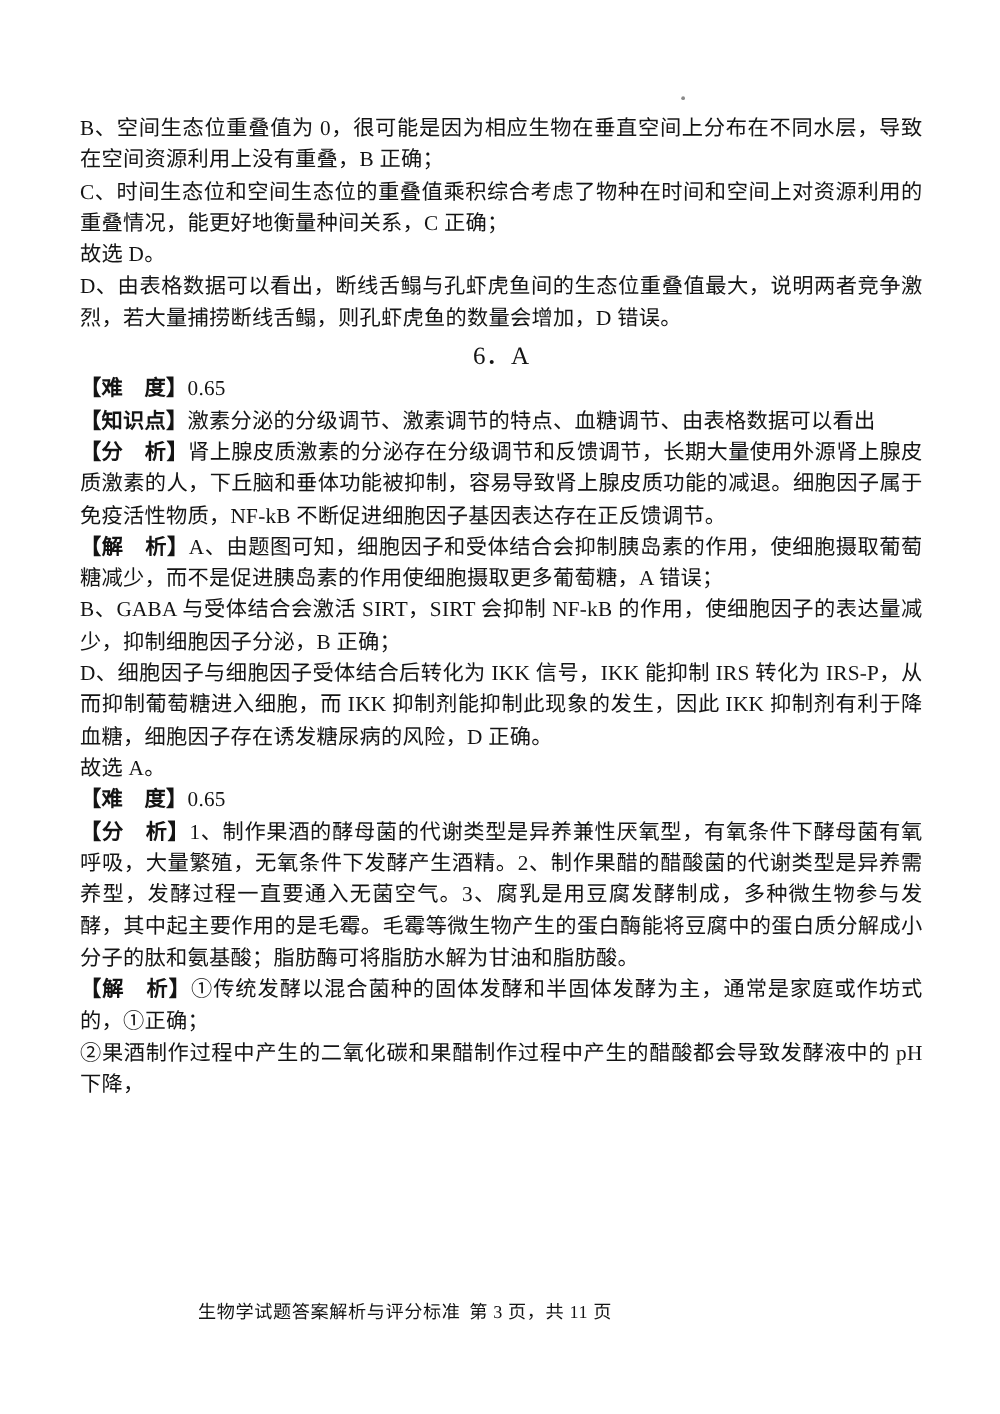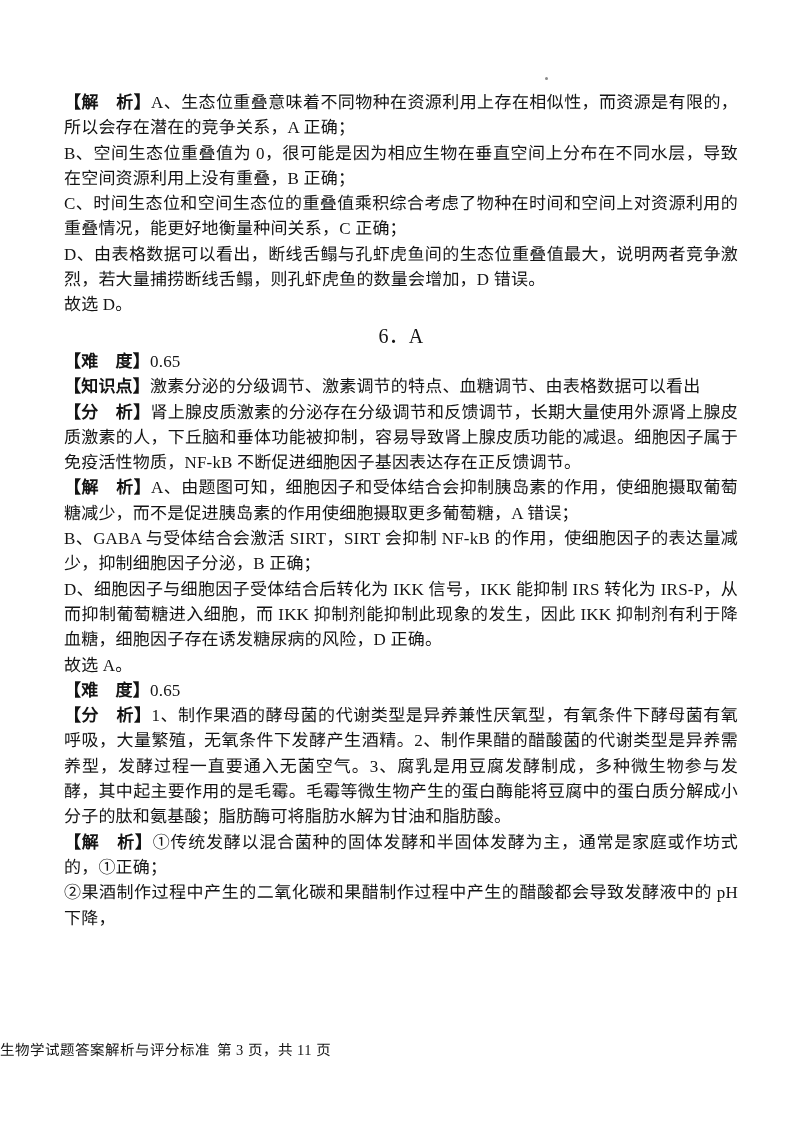--- a/index.html
+++ b/index.html
@@ -39,20 +39,21 @@
     font-family: Liberation Serif, serif;
   }
   .lbl {
     font-weight: bold;
   }
   .footer {
     position: absolute;
     left: 0;
     top: 1040px;
     width: 648px;
+    text-align: center;
     font-size: 14.5px;
     line-height: 20px;
     letter-spacing: 0.5px;
   }
   .footer .sep {
     display: inline-block;
     width: 7px;
   }
   .stray-mark {
     position: absolute;
@@ -63,25 +64,24 @@
     border-radius: 50%;
     background: #8a8a8a;
   }
 </style>
 </head>
 <body>
 
 <div class="stray-mark"></div>
 
 <div class="doc-body">
-    <p class="para"><b class="lbl">【解　析】</b><span>A、生态位重叠意味着不同物种在资源利用上存在相似性，而资源是有限的，所以会存在潜在的竞争关系，A 正确；</span></p>
     <p class="para"><span>B、空间生态位重叠值为 0，很可能是因为相应生物在垂直空间上分布在不同水层，导致在空间资源利用上没有重叠，B 正确；</span></p>
     <p class="para"><span>C、时间生态位和空间生态位的重叠值乘积综合考虑了物种在时间和空间上对资源利用的重叠情况，能更好地衡量种间关系，C 正确；</span></p>
+    <p class="para"><span>故选 D。</span></p>
     <p class="para"><span>D、由表格数据可以看出，断线舌鳎与孔虾虎鱼间的生态位重叠值最大，说明两者竞争激烈，若大量捕捞断线舌鳎，则孔虾虎鱼的数量会增加，D 错误。</span></p>
-    <p class="para"><span>故选 D。</span></p>
     <p class="heading"><span>6．A</span></p>
     <p class="para"><b class="lbl">【难　度】</b><span>0.65</span></p>
     <p class="para"><b class="lbl">【知识点】</b><span>激素分泌的分级调节、激素调节的特点、血糖调节、由表格数据可以看出</span></p>
     <p class="para"><b class="lbl">【分　析】</b><span>肾上腺皮质激素的分泌存在分级调节和反馈调节，长期大量使用外源肾上腺皮质激素的人，下丘脑和垂体功能被抑制，容易导致肾上腺皮质功能的减退。细胞因子属于免疫活性物质，NF-kB 不断促进细胞因子基因表达存在正反馈调节。</span></p>
     <p class="para"><b class="lbl">【解　析】</b><span>A、由题图可知，细胞因子和受体结合会抑制胰岛素的作用，使细胞摄取葡萄糖减少，而不是促进胰岛素的作用使细胞摄取更多葡萄糖，A 错误；</span></p>
     <p class="para"><span>B、GABA 与受体结合会激活 SIRT，SIRT 会抑制 NF-kB 的作用，使细胞因子的表达量减少，抑制细胞因子分泌，B 正确；</span></p>
     <p class="para"><span>D、细胞因子与细胞因子受体结合后转化为 IKK 信号，IKK 能抑制 IRS 转化为 IRS-P，从而抑制葡萄糖进入细胞，而 IKK 抑制剂能抑制此现象的发生，因此 IKK 抑制剂有利于降血糖，细胞因子存在诱发糖尿病的风险，D 正确。</span></p>
     <p class="para"><span>故选 A。</span></p>
     <p class="para"><b class="lbl">【难　度】</b><span>0.65</span></p>
     <p class="para"><b class="lbl">【分　析】</b><span>1、制作果酒的酵母菌的代谢类型是异养兼性厌氧型，有氧条件下酵母菌有氧呼吸，大量繁殖，无氧条件下发酵产生酒精。2、制作果醋的醋酸菌的代谢类型是异养需养型，发酵过程一直要通入无菌空气。3、腐乳是用豆腐发酵制成，多种微生物参与发酵，其中起主要作用的是毛霉。毛霉等微生物产生的蛋白酶能将豆腐中的蛋白质分解成小分子的肽和氨基酸；脂肪酶可将脂肪水解为甘油和脂肪酸。</span></p>

